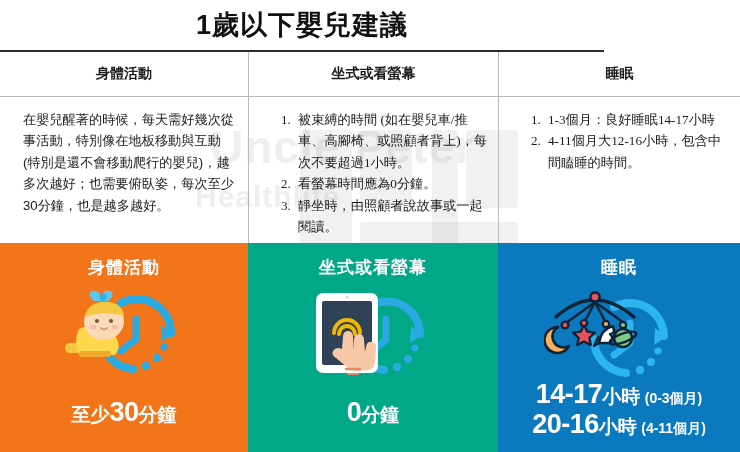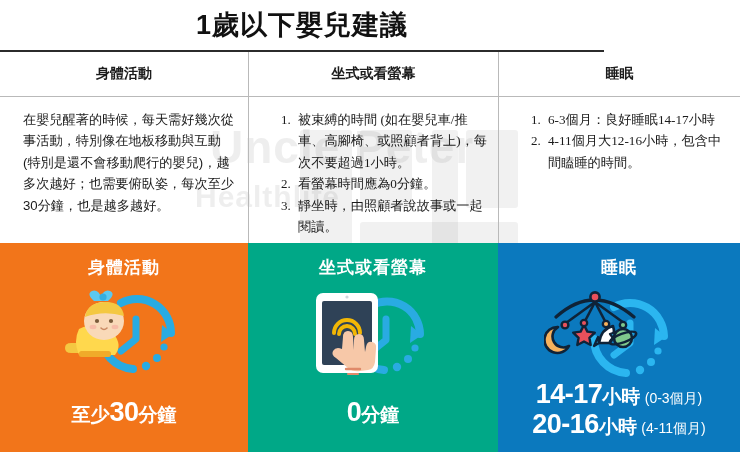--- a/index.html
+++ b/index.html
@@ -173,21 +173,21 @@
     font-size: 27px;
     font-weight: bold;
     letter-spacing: -0.5px;
   }
   .foot-mid {
     font-size: 19px;
     font-weight: bold;
   }
   .foot-small {
     font-size: 14px;
-    font-weight: normal;
+    font-weight: bold;
   }
   .footer-blue { bottom: 12px; }
   .footer-blue .foot-line { margin-bottom: 2px; }
 </style>
 </head>
 <body>
 
 <div id="infographic">
 
   <div class="watermark">
@@ -217,21 +217,21 @@
     </div>
     <div class="body-cell col-b vdiv-left">
       <ol class="num-list">
         <li>被束縛的時間 (如在嬰兒車/推車、高腳椅、或照顧者背上)，每次不要超過1小時。</li>
         <li>看螢幕時間應為0分鐘。</li>
         <li>靜坐時，由照顧者說故事或一起閱讀。</li>
       </ol>
     </div>
     <div class="body-cell col-c vdiv-left">
       <ol class="num-list">
-        <li>6-3個月：良好睡眠14-17小時</li>
+        <li>1-3個月：良好睡眠14-17小時</li>
         <li>4-11個月大12-16小時，包含中間瞌睡的時間。</li>
       </ol>
     </div>
   </div>
 
   <div class="panel-row">
 
     <div class="panel col-a" style="background:#F2751A;">
       <div class="panel-title">身體活動</div>
       <div class="panel-icon">

